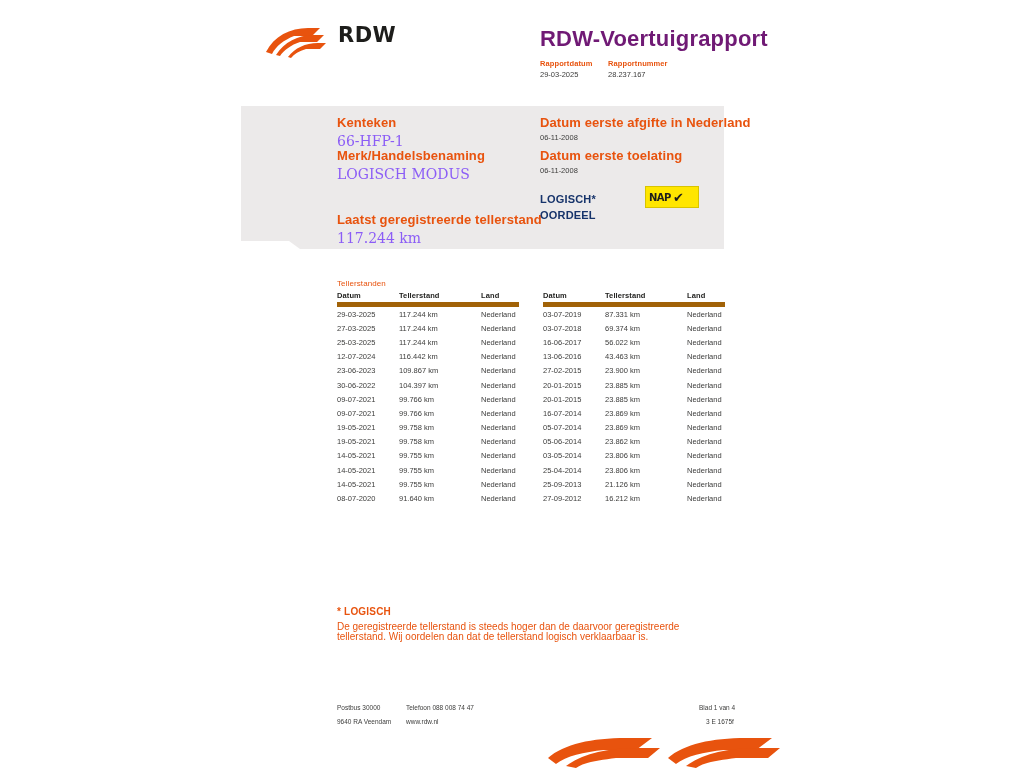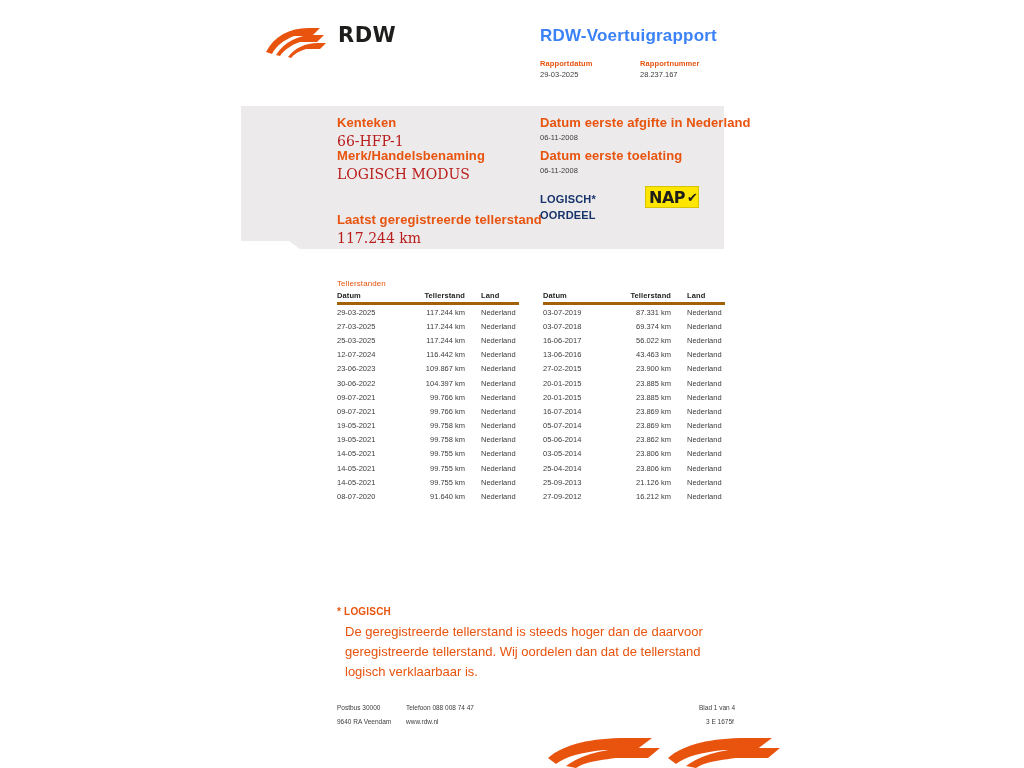--- a/index.html
+++ b/index.html
@@ -38,43 +38,43 @@
     font-family: "DejaVu Sans", sans-serif;
     font-size: 21px;
     font-weight: bold;
     letter-spacing: 0.5px;
     color: #1d1d1b;
   }
   .report-title {
     position: absolute;
     left: 540px;
     top: 26px;
-    font-size: 17px;
-    font-weight: bold;
-    color: #3b82f6;
+    font-size: 22px;
+    font-weight: bold;
+    color: #701a75;
     letter-spacing: 0.2px;
   }
   .meta-block {
     position: absolute;
     top: 59px;
     font-size: 7.5px;
   }
   .meta-label {
     font-weight: bold;
     color: #e8530e;
     letter-spacing: 0.1px;
     margin-bottom: 2px;
     font-size: 7.5px;
   }
   .meta-value {
     color: #3c3c3b;
     font-size: 7.5px;
   }
   #meta-date { left: 540px; }
-  #meta-number { left: 608px; margin-left: 32px; }
+  #meta-number { left: 608px; }
 
   
   .summary-panel {
     position: absolute;
     left: 241px;
     top: 106px;
     width: 483px;
     height: 143px;
     background: #eceaea;
   }
@@ -101,21 +101,21 @@
   .field-label {
     font-size: 13px;
     font-weight: bold;
     color: #e8530e;
     letter-spacing: 0.1px;
     margin-bottom: 3px;
   }
   .field-value {
     font-family: "DejaVu Serif", serif;
     font-size: 14px;
-    color: #b91c1c;
+    color: #8b5cf6;
   }
   .field-value-small {
     font-size: 7.5px;
     color: #3c3c3b;
     font-family: "Liberation Sans", sans-serif;
   }
   #f-kenteken { left: 337px; top: 115px; }
   #f-merk     { left: 337px; top: 148px; }
   #f-teller   { left: 337px; top: 212px; }
   #f-afgifte  { left: 540px; top: 115px; }
@@ -138,21 +138,21 @@
     width: 52px;
     height: 20px;
     background: #ffe600;
     border: 1px solid #d8c400;
     display: flex;
     align-items: center;
   }
   .nap-text {
     font-family: "DejaVu Sans", sans-serif;
     font-weight: bold;
-    font-size: 16px;
+    font-size: 10px;
     color: #1d1d1b;
     padding-left: 3px;
     letter-spacing: -0.5px;
   }
   .nap-check {
     margin-left: 2px;
     color: #1d1d1b;
     font-size: 13px;
     line-height: 13px;
   }
@@ -174,25 +174,25 @@
     color: #3c3c3b;
   }
   #teller-left  { left: 337px; top: 291px; width: 182px; }
   #teller-right { left: 543px; top: 291px; width: 182px; }
   table.teller th {
     font-size: 7.5px;
     font-weight: bold;
     color: #1d1d1b;
     text-align: left;
     padding: 0 0 2px 0;
-    border-bottom: 3px solid #a16207;
+    border-bottom: 5px solid #a16207;
     letter-spacing: 0.1px;
   }
   table.teller th.c-stand,
-  table.teller td.c-stand { text-align: right; padding-right: 16px; }
+  table.teller td.c-stand { text-align: left; padding-right: 16px; }
   table.teller th.c-land,
   table.teller td.c-land  { text-align: left; }
   table.teller td {
     padding: 2.6px 0 2.6px 0;
     font-size: 7.5px;
     color: #3c3c3b;
     white-space: nowrap;
   }
   table.teller td.c-datum { width: 62px; }
   table.teller td.c-stand { width: 66px; }
@@ -205,24 +205,23 @@
     font-size: 10px;
     font-weight: bold;
     color: #e8530e;
     letter-spacing: 0.2px;
   }
   .note-body {
     position: absolute;
     left: 337px;
     top: 622px;
     width: 392px;
-    font-size: 13px;
-    line-height: 20px;
+    font-size: 10px;
+    line-height: 10px;
     color: #e8530e;
-    margin-left: 8px;
   }
 
   
   .footer-cell {
     position: absolute;
     font-size: 6.5px;
     color: #3c3c3b;
   }
   #foot-a { left: 337px; top: 704px; }
   #foot-b { left: 337px; top: 718px; }

